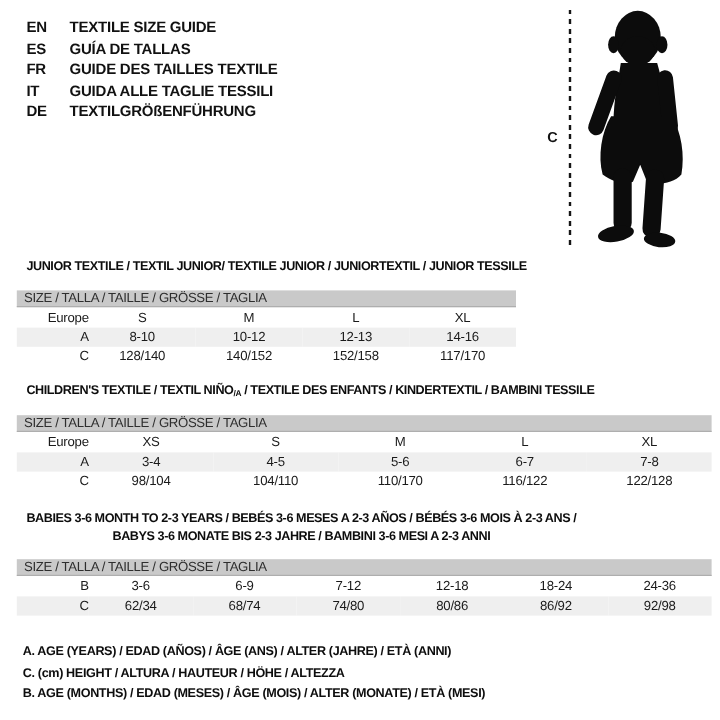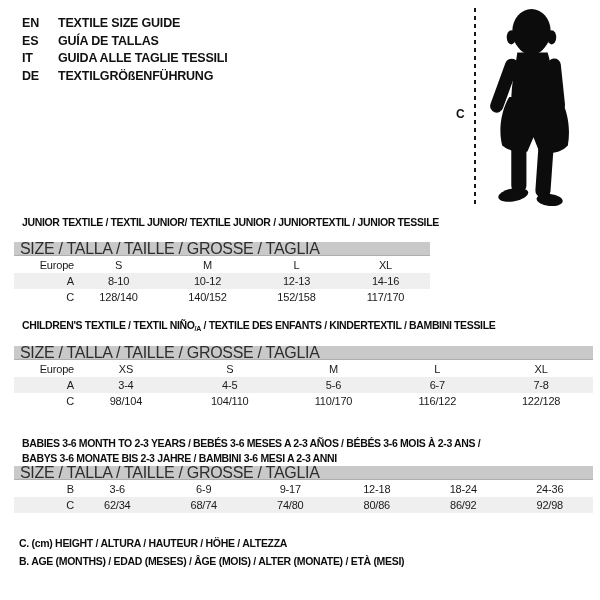--- a/index.html
+++ b/index.html
@@ -38,60 +38,61 @@
   .tbl-title {
     position:absolute; left:22px;
     font-size:10.5px; font-weight:bold; letter-spacing:-0.35px;
     white-space:nowrap; color:#0d0d0d;
   }
   .tbl-title .sub { font-size:7px; vertical-align:-2px; letter-spacing:-0.3px; }
   .tbl-title-2line { line-height:14.5px; }
   .size-bar {
     position:absolute; left:14px; height:14px; line-height:14px;
     background:#c9c9c9; border-bottom:1px solid #aeaeae;
-    font-size:16px; letter-spacing:-0.3px; color:#2e2e2e;
+    font-size:11px; letter-spacing:-0.3px; color:#2e2e2e;
     padding-left:6px; white-space:nowrap; overflow:hidden;
   }
   table.size-table {
     position:absolute; left:14px; border-collapse:collapse; table-layout:fixed;
     font-size:11px; letter-spacing:-0.2px; color:#1a1a1a;
   }
   table.size-table td { height:16px; padding:0; white-space:nowrap; }
   table.size-table td.lbl { width:60px; text-align:right; padding-left:6px; }
   table.size-table td.val { text-align:center; }
   table.size-table tr:nth-child(even) td { background:#efefef; }
 
   .t1-title { top:216px; }
   .t1-bar   { top:242px; width:416px; }
   .t1-table { top:257px; width:416px; }
 
   .t2-title { top:319px; }
   .t2-bar   { top:346px; width:579px; }
   .t2-table { top:361px; width:579px; }
 
-  .t3-title { top:436px; }
+  .t3-title { top:425px;text-align:center; }
   .t3-bar   { top:466px; width:579px; }
   .t3-table { top:481px; width:579px; }
 
   
   .footnotes { position:absolute; left:19px; top:535px; }
   .footnotes div {
     height:17.5px; line-height:17.5px;
     font-size:10.5px; font-weight:bold; letter-spacing:-0.3px;
     white-space:nowrap; color:#0d0d0d;
   }
 </style>
 </head>
 <body>
 
 <div class="page">
 
   <ul class="lang-list">
     <li><span class="lang-code">EN</span><span>TEXTILE SIZE GUIDE</span></li>
     <li><span class="lang-code">ES</span><span>GUÍA DE TALLAS</span></li>
+    <li><span class="lang-code">FR</span><span>GUIDE DES TAILLES TEXTILE</span></li>
     <li><span class="lang-code">IT</span><span>GUIDA ALLE TAGLIE TESSILI</span></li>
     <li><span class="lang-code">DE</span><span>TEXTILGRÖßENFÜHRUNG</span></li>
   </ul>
 
   <div class="figure-area">
     <div class="measure-line"></div>
     <div class="measure-label">C</div>
     <svg class="baby-svg" width="112" height="204" viewBox="0 0 105 202" xmlns="http://www.w3.org/2000/svg">
       <g fill="#0c0c0c">
         <ellipse cx="50" cy="27" rx="19" ry="22"></ellipse>
@@ -178,36 +179,37 @@
       <div>BABIES 3-6 MONTH TO 2-3 YEARS / BEBÉS 3-6 MESES A 2-3 AÑOS / BÉBÉS 3-6 MOIS À 2-3 ANS /</div>
       <div>BABYS 3-6 MONATE BIS 2-3 JAHRE / BAMBINI 3-6 MESI A 2-3 ANNI</div>
     </div>
     <div class="size-bar t3-bar">SIZE / TALLA / TAILLE / GRÖSSE / TAGLIA</div>
     <table class="size-table t3-table">
         <tbody>
           <tr>
             <td class="lbl">B</td>
             <td class="val">3-6</td>
             <td class="val">6-9</td>
-            <td class="val">9-17</td>
+            <td class="val">7-12</td>
             <td class="val">12-18</td>
             <td class="val">18-24</td>
             <td class="val">24-36</td>
           </tr>
           <tr>
             <td class="lbl">C</td>
             <td class="val">62/34</td>
             <td class="val">68/74</td>
             <td class="val">74/80</td>
             <td class="val">80/86</td>
             <td class="val">86/92</td>
             <td class="val">92/98</td>
           </tr>
         </tbody>
       </table>
   </section>
 
   <div class="footnotes">
+    <div>A. AGE (YEARS) / EDAD (AÑOS) / ÂGE (ANS) / ALTER (JAHRE) / ETÀ (ANNI)</div>
     <div>C. (cm) HEIGHT / ALTURA / HAUTEUR / HÖHE / ALTEZZA</div>
     <div>B. AGE (MONTHS) / EDAD (MESES) / ÂGE (MOIS) / ALTER (MONATE) / ETÀ (MESI)</div>
   </div>
 
 </div>
 
 </body></html>

